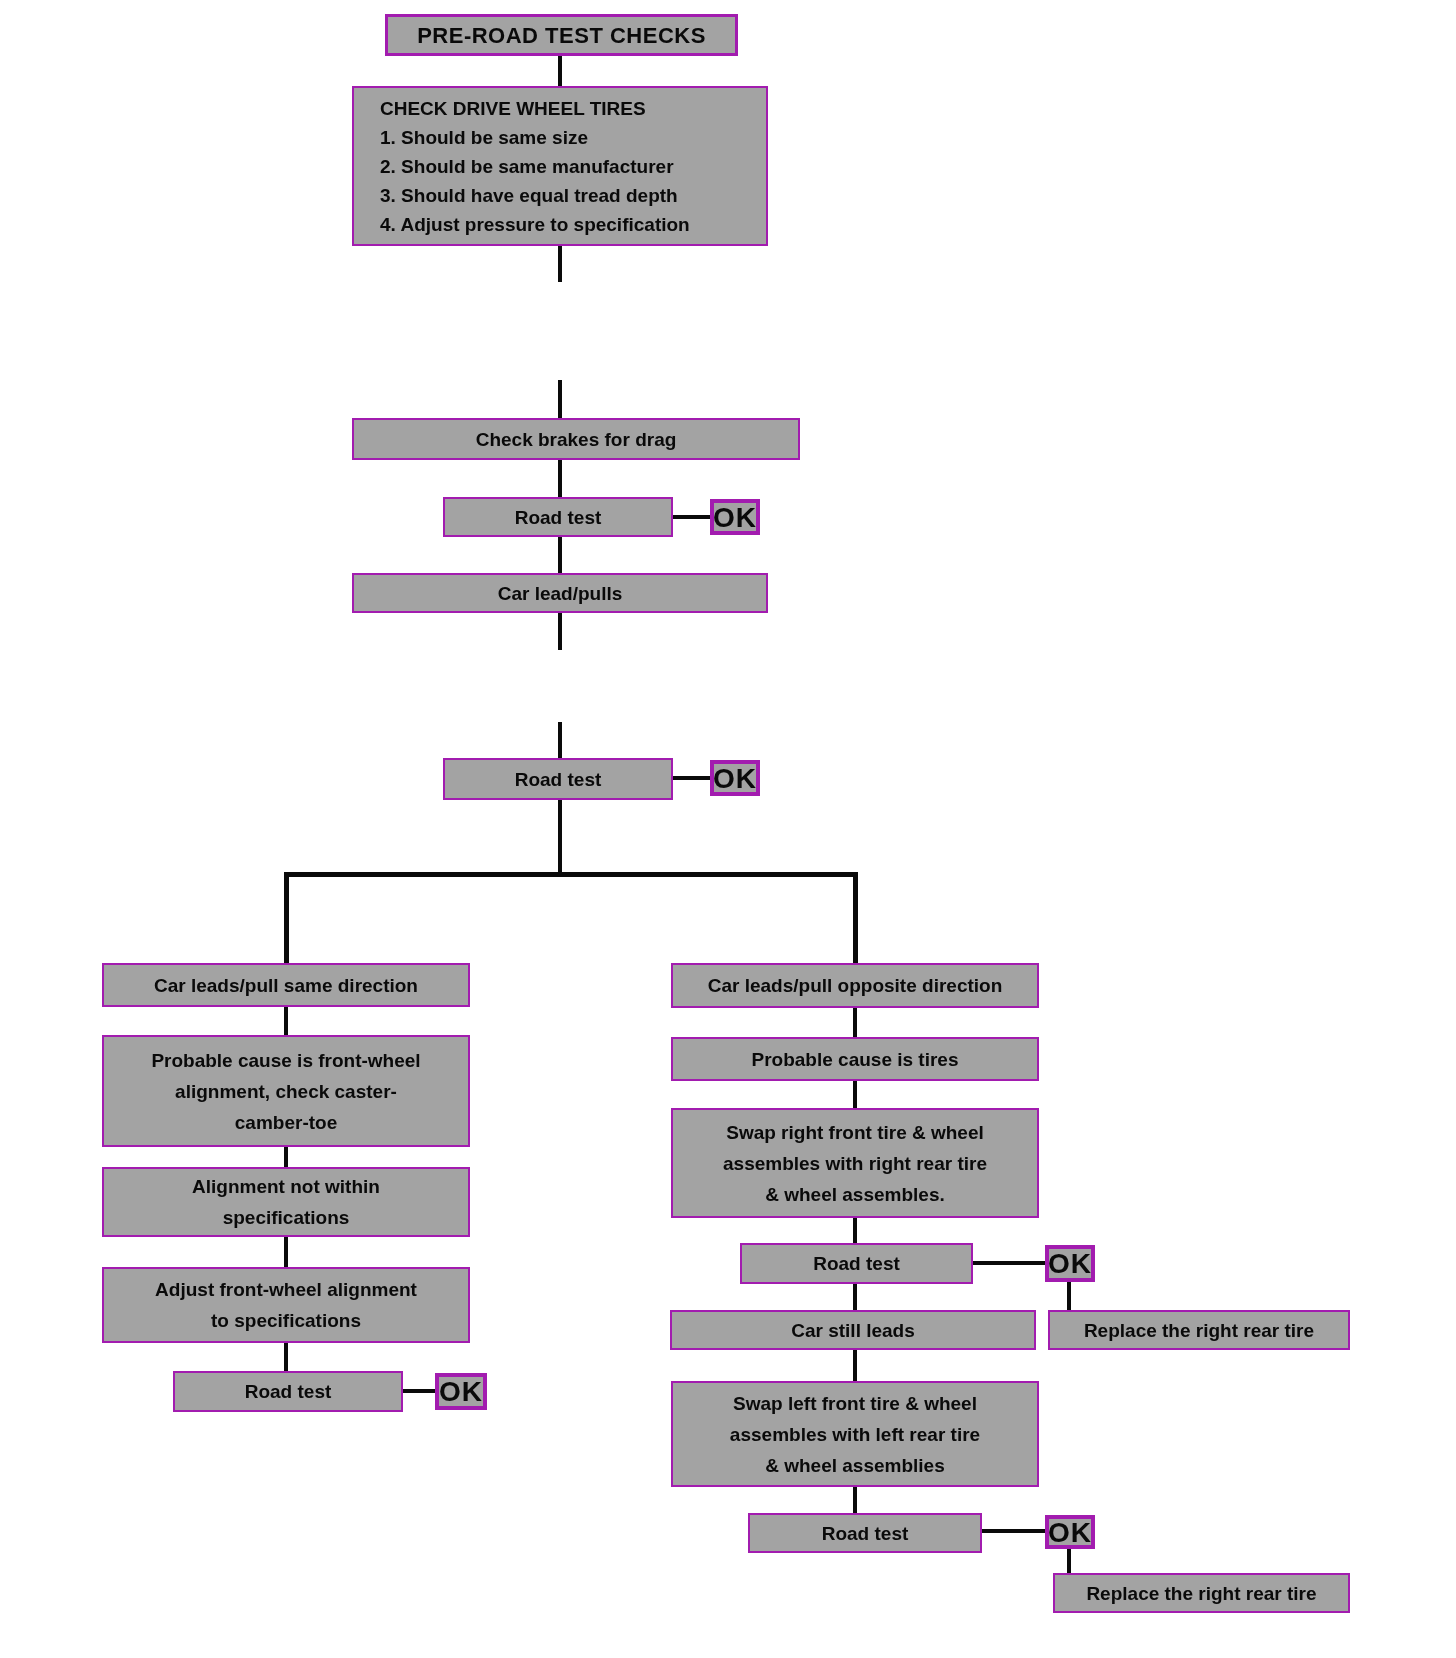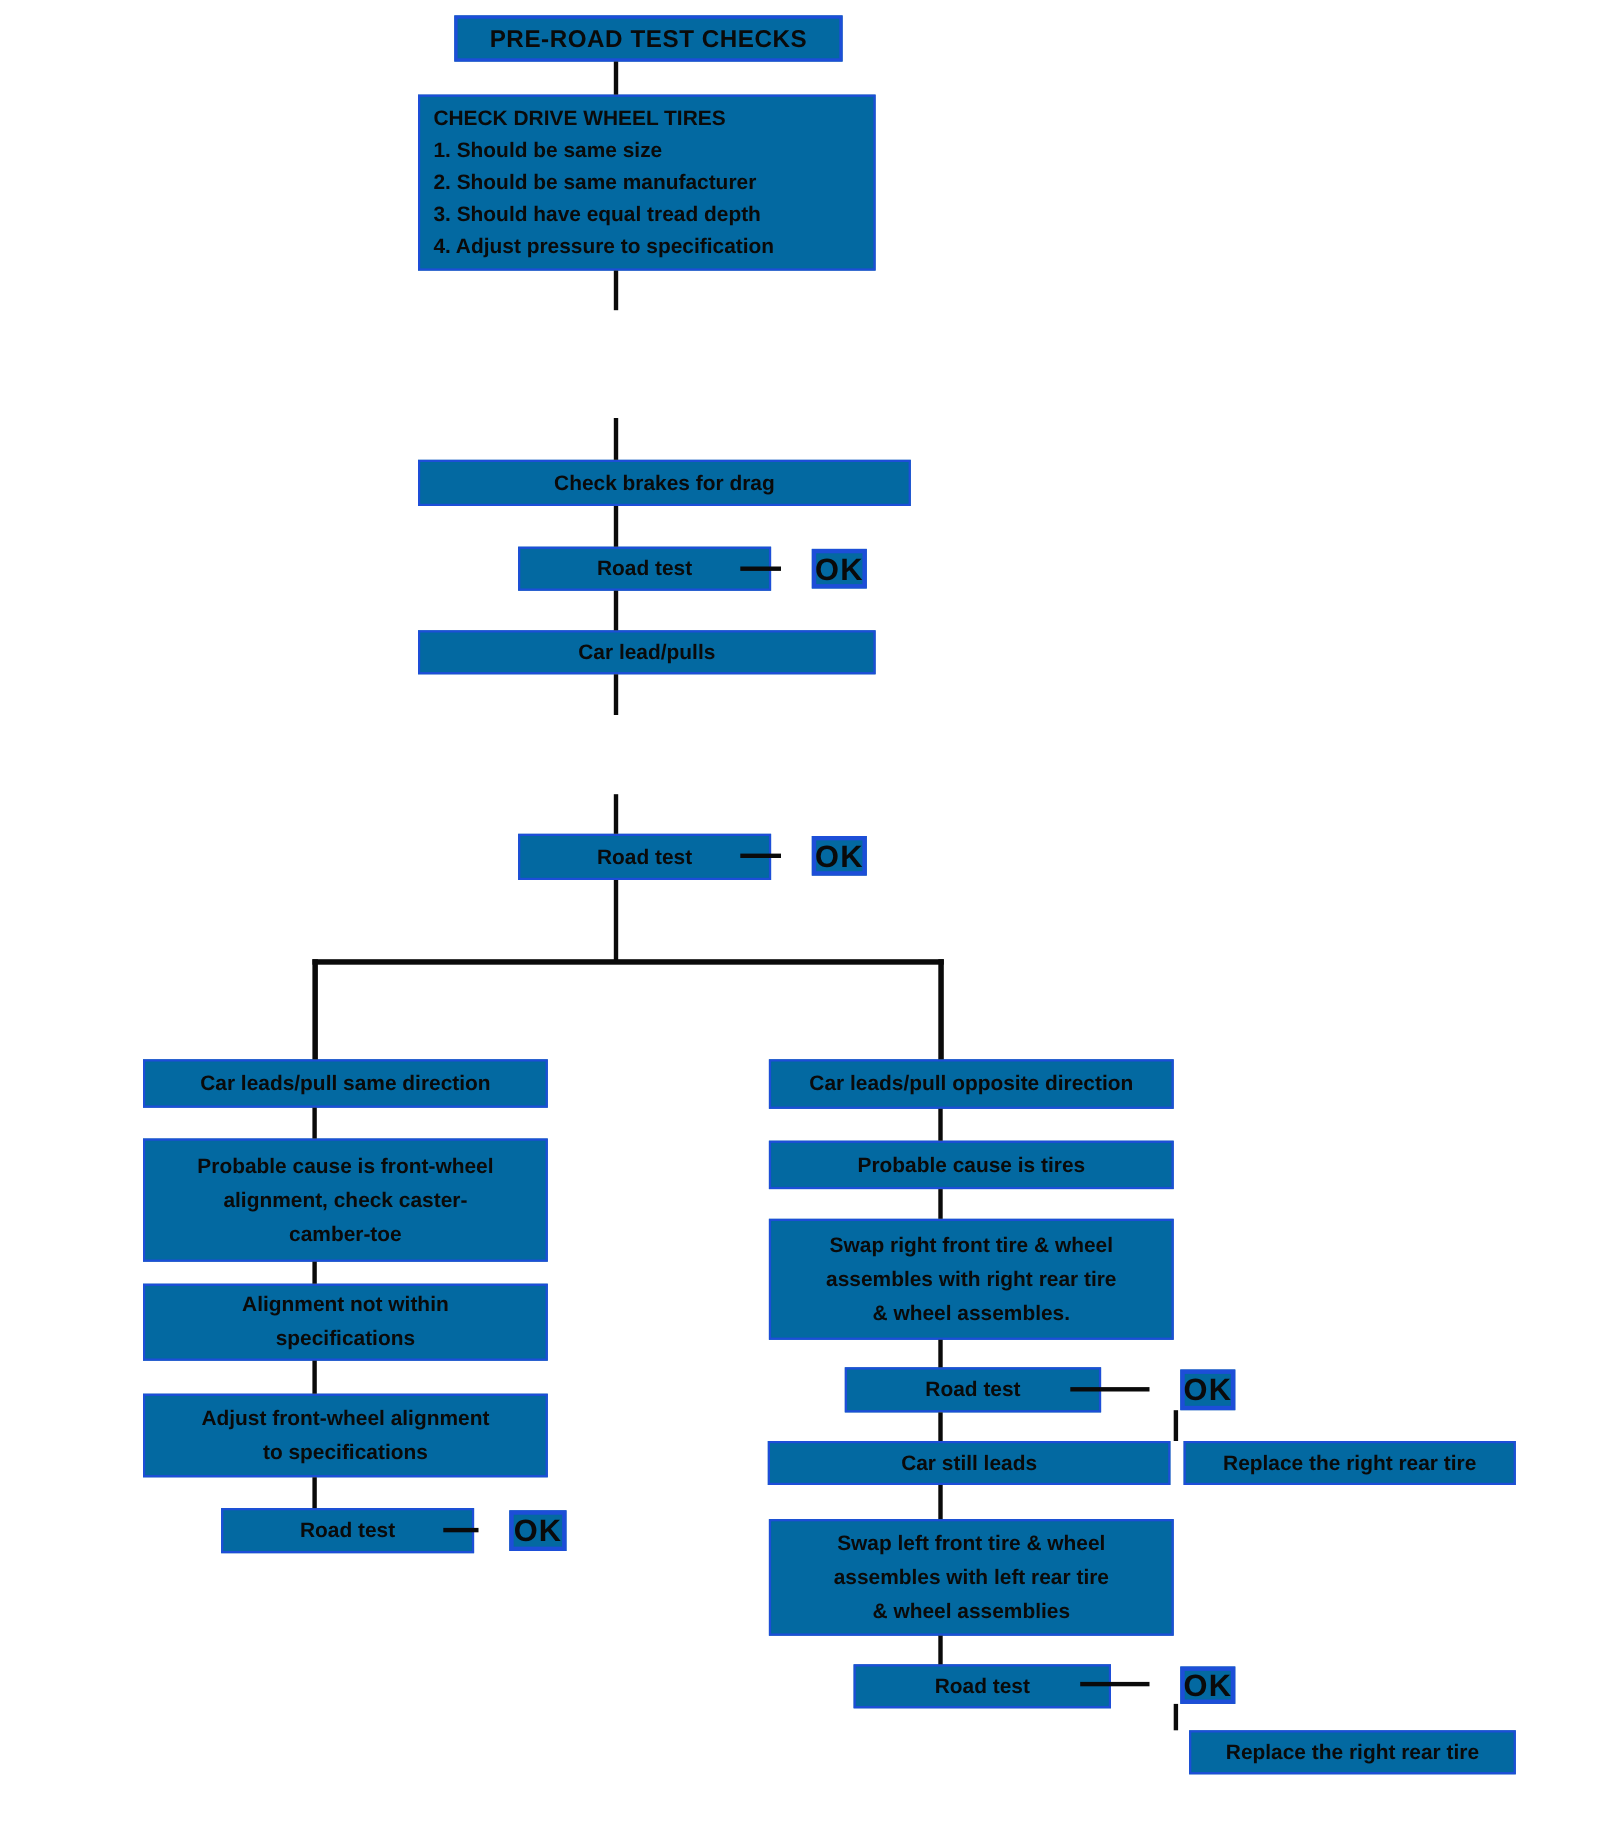--- a/index.html
+++ b/index.html
@@ -7,42 +7,41 @@
     position: relative;
     width: 1456px;
     height: 1658px;
     background: #ffffff;
     font-family: "Liberation Sans", "DejaVu Sans", sans-serif;
     color: #0a0a0a;
   }
   .box {
     position: absolute;
     box-sizing: border-box;
-    border: 3px solid #1d4ed8;
-    background: #0369a1;
+    border: 3px solid #a21caf;
+    background: #a3a3a3;
     display: flex;
     flex-direction: column;
     justify-content: center;
     align-items: center;
     text-align: center;
     font-size: 19px;
     font-weight: bold;
     line-height: 31px;
     padding: 2px 4px;
-    margin-left: 28px;
   }
   .box.title-box {
     border-width: 3px;
     font-size: 22px;
     letter-spacing: 0.5px;
   }
   .box.list-box {
     align-items: flex-start;
     text-align: left;
-    padding-left: 12px;
+    padding-left: 26px;
     line-height: 29px;
     justify-content: center;
   }
   .box.ok-box {
     border-width: 4px;
     font-size: 28px;
     padding: 0;
     letter-spacing: 1px;
   }
   .vline, .hline { position: absolute; background: #0a0a0a; }

